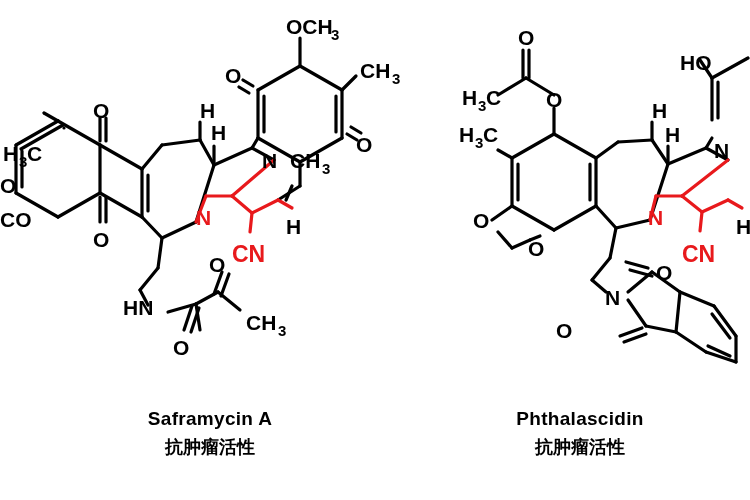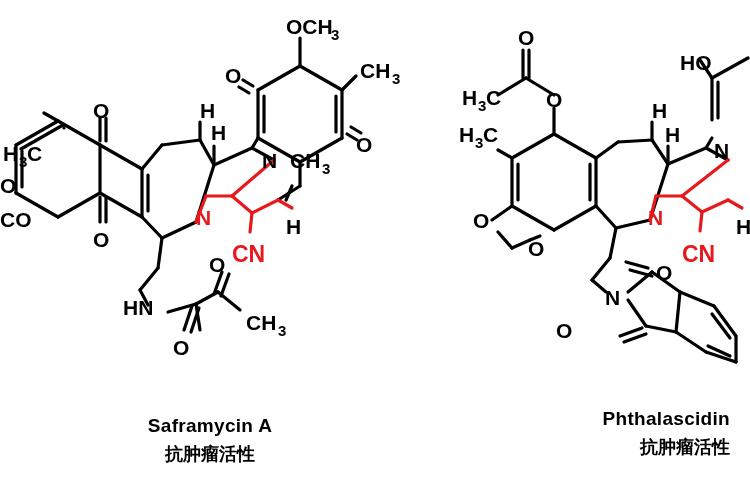--- a/index.html
+++ b/index.html
@@ -9,22 +9,22 @@
     overflow:hidden;position:relative;
   }
   #stage{position:absolute;inset:0;padding-left:7px;}
   svg{position:absolute;left:0;top:0;}
   .cap{
     position:absolute;text-align:center;width:300px;
     font-weight:bold;color:#000;
   }
   .cap .en{font-size:19px;letter-spacing:.3px;}
   .cap .zh{font-size:18px;margin-top:5px;font-family:"DejaVu Sans", sans-serif;}
-  #cap-left{left:60px;top:408px;margin-top:7px;}
-  #cap-right{left:430px;top:408px;text-align:right;}
+  #cap-left{left:60px;top:408px;}
+  #cap-right{left:430px;top:408px;}
 </style>
 </head>
 <body>
 
 <div id="stage">
 
 <svg width="750" height="500" viewBox="0 0 750 500">
   <g stroke="#000" stroke-width="3.2" fill="none" stroke-linecap="round">
 
     <line x1="300" y1="38" x2="300" y2="66"></line>

